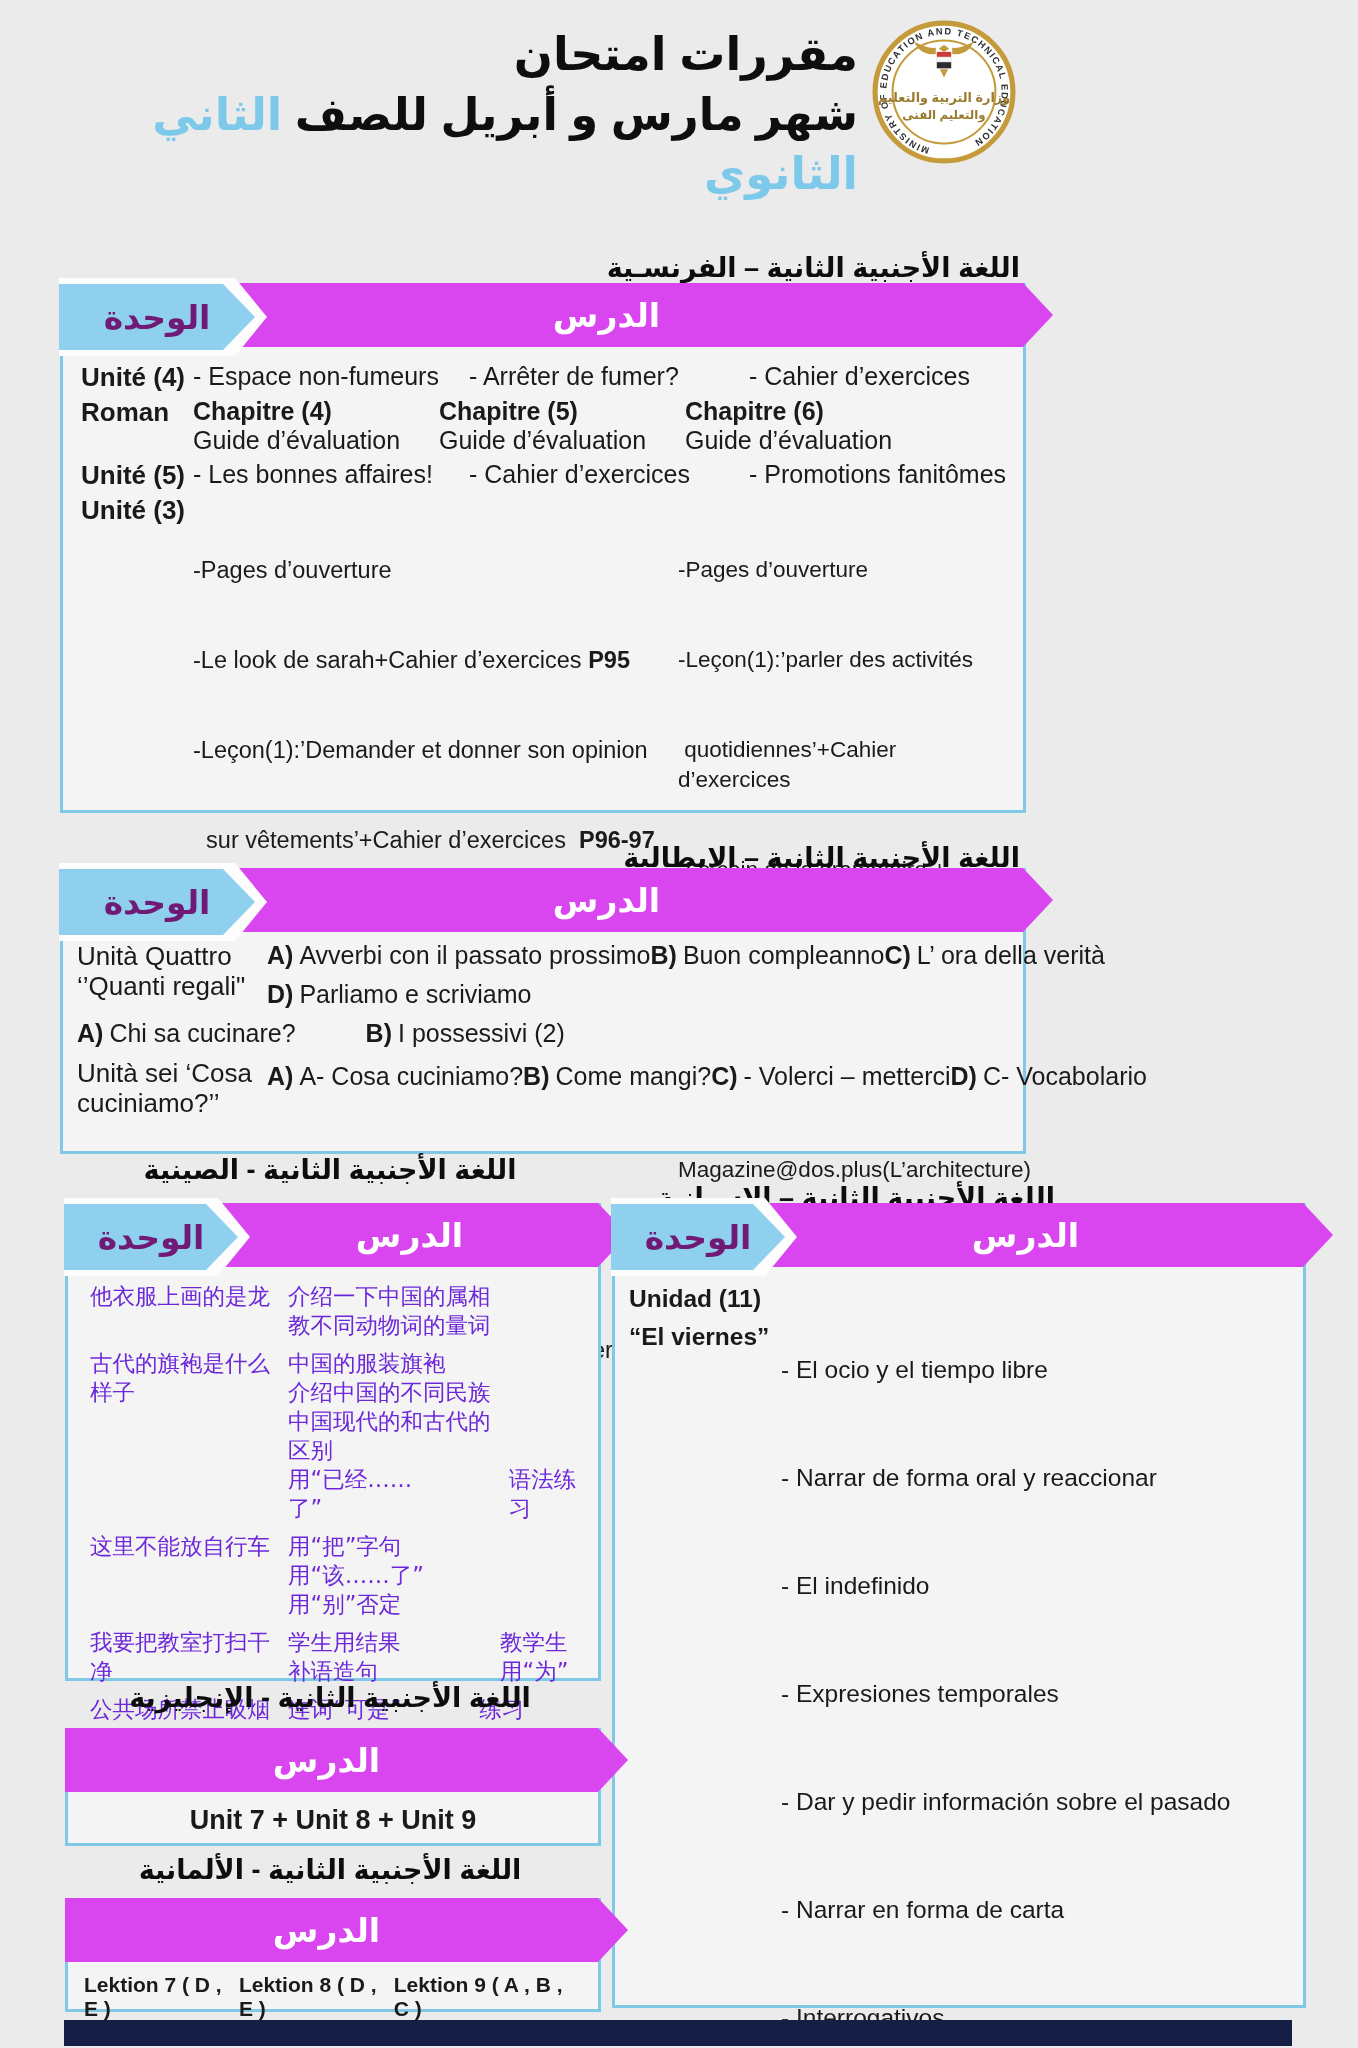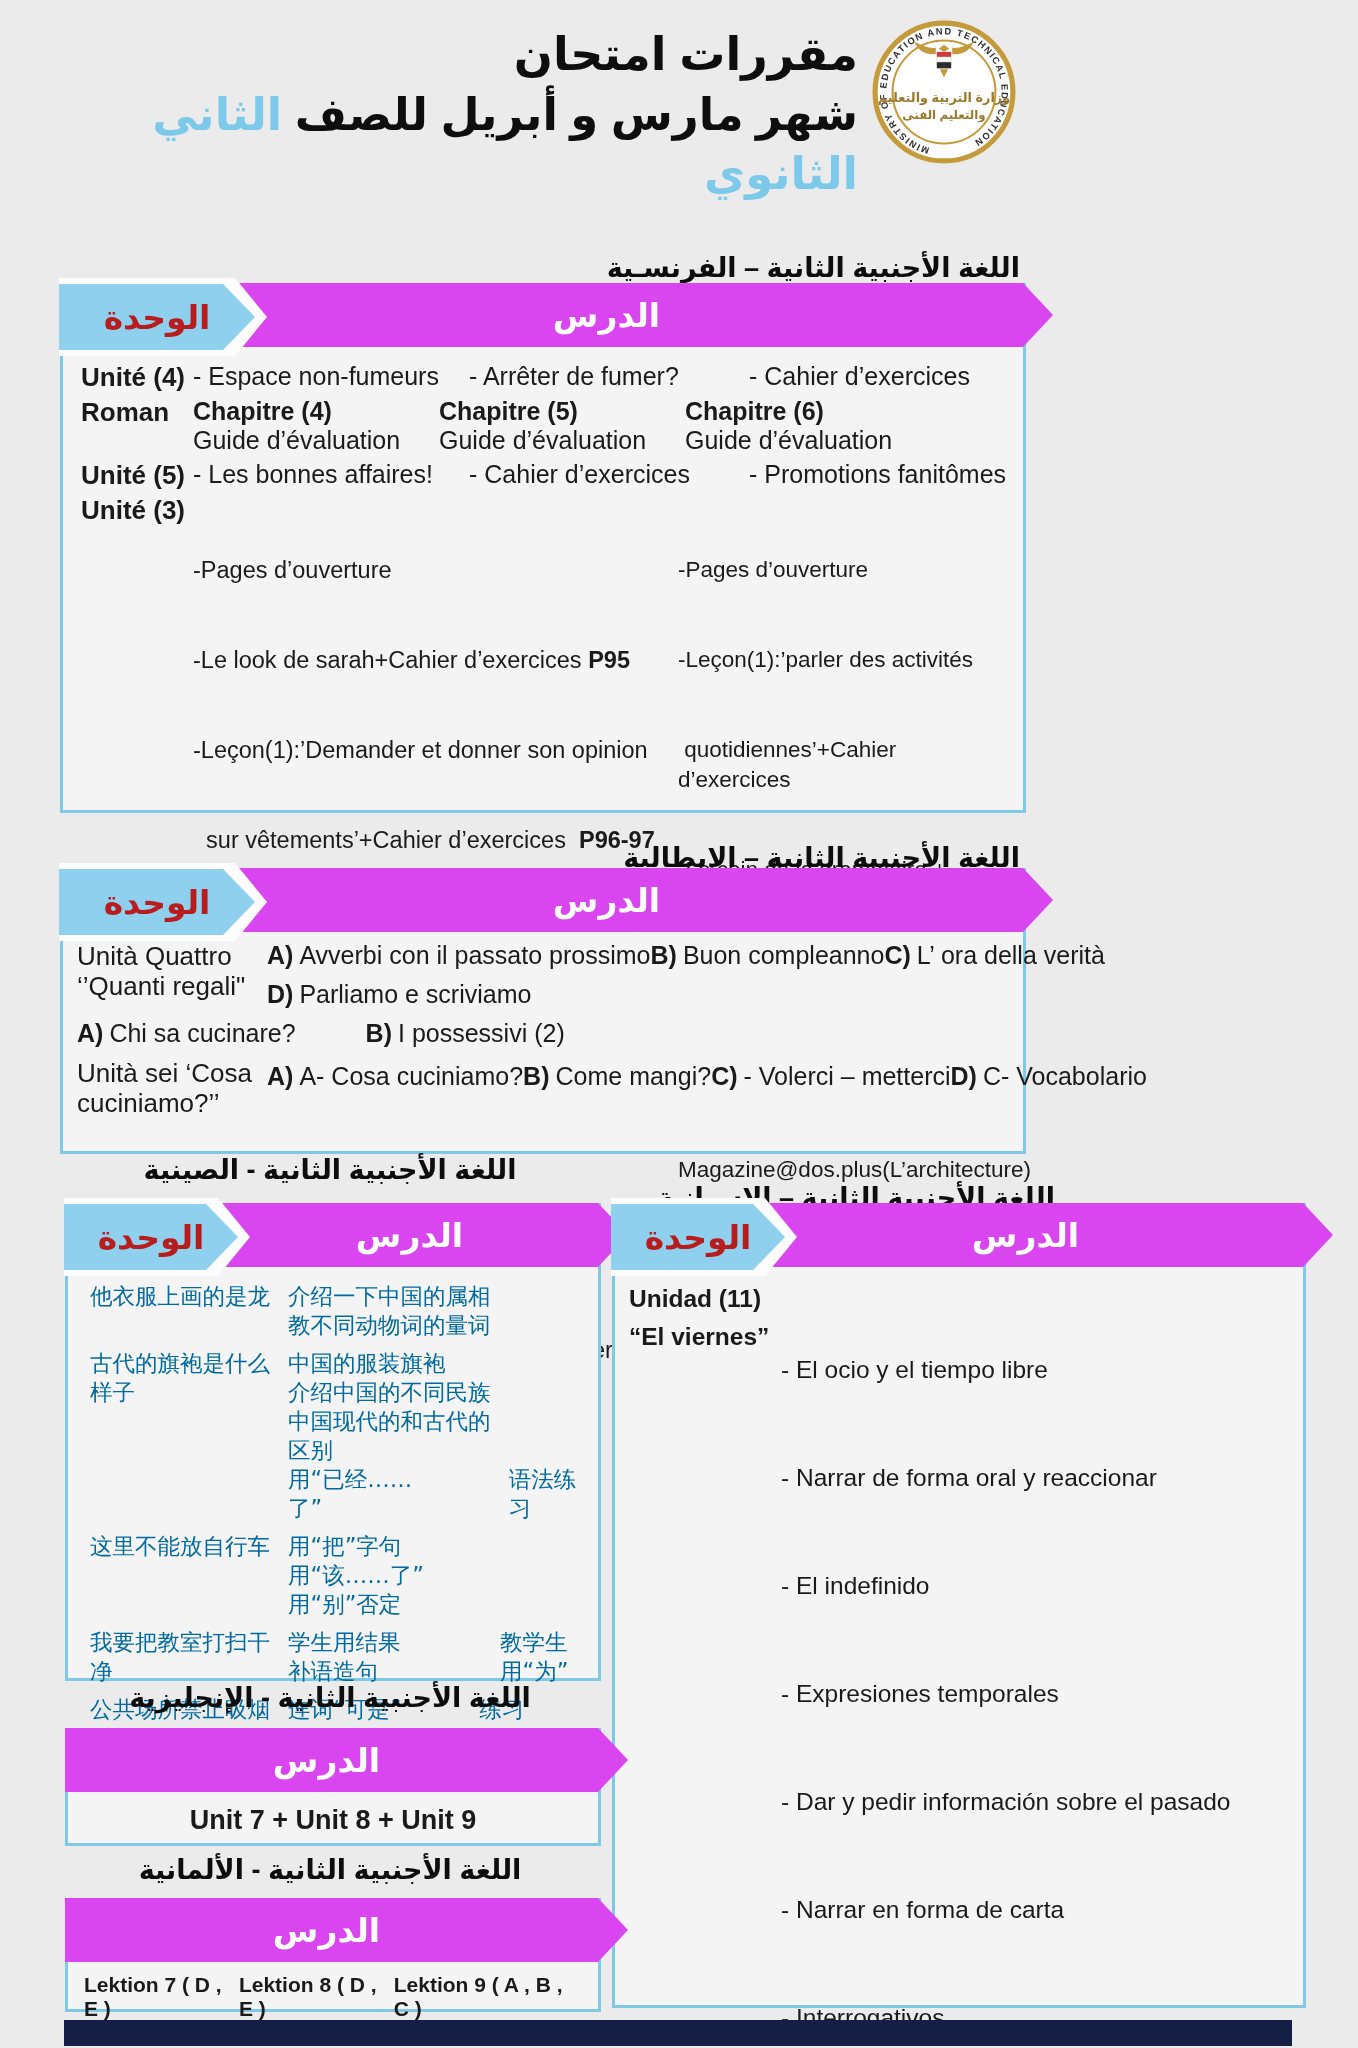--- a/index.html
+++ b/index.html
@@ -22,21 +22,21 @@
   .tbox{position:absolute;background:#f4f4f4;border:3px solid #7fc8e6;}
   .band{position:absolute;left:-3px;top:-3px;right:-30px;height:64px;background:#d946ef;
         clip-path:polygon(0 0,calc(100% - 30px) 0,100% 50%,calc(100% - 30px) 100%,0 100%);}
   .band-label{position:absolute;top:0;bottom:0;display:flex;align-items:center;justify-content:center;
         color:#fff;font-weight:700;font-size:33px;}
   .chev-w{position:absolute;left:-4px;top:-8px;width:208px;height:78px;background:#fdfdfd;
         clip-path:polygon(0 0,calc(100% - 32px) 0,100% 50%,calc(100% - 32px) 100%,0 100%);
         filter:drop-shadow(3px 4px 3px rgba(0,0,0,0.35));}
   .chev-b{position:absolute;left:-4px;top:-2px;width:196px;height:66px;background:#8ed0ee;
         clip-path:polygon(0 0,calc(100% - 32px) 0,100% 50%,calc(100% - 32px) 100%,0 100%);
-        display:flex;align-items:center;justify-content:center;color:#b91c1c;font-weight:700;font-size:33px;}
+        display:flex;align-items:center;justify-content:center;color:#701a75;font-weight:700;font-size:33px;}
   .chev-sm .chev-w{width:186px;}
   .chev-sm .chev-b{width:174px;}
 
   
   .f-rows{position:absolute;left:12px;right:8px;top:76px;}
   .f-row{display:flex;margin-bottom:5px;}
   .f-unit{flex:0 0 112px;font-weight:700;font-size:26px;padding-left:6px;line-height:30px;}
   .f-grid3{flex:1;display:grid;grid-template-columns:276px 280px 1fr;font-size:25px;}
   .f-grid3b{flex:1;display:grid;grid-template-columns:246px 246px 1fr;font-size:25px;}
   .f-cellt{font-weight:700;}
@@ -56,21 +56,21 @@
   .ik{font-weight:700;margin-right:6px;}
   .i-item{white-space:nowrap;}
   .va-center{align-items:center;}
 
   
   .c-rows{position:absolute;left:12px;right:8px;top:76px;}
   .c-row{display:flex;font-size:22.5px;line-height:29px;margin-bottom:9px;}
   .c-unit{flex:0 0 198px;padding-left:10px;}
   .c-lines{flex:1;}
   .c-line{display:flex;gap:78px;}
-  .cn{font-family:"DejaVu Sans",sans-serif;color:#0369a1;}
+  .cn{font-family:"DejaVu Sans",sans-serif;color:#6d28d9;}
 
   
   .s-rows{position:absolute;left:10px;right:6px;top:74px;}
   .s-row{display:flex;margin-bottom:12px;}
   .s-unit{flex:0 0 152px;font-weight:700;font-size:24.5px;line-height:31px;padding-left:4px;}
   .s-items{flex:1;font-size:24.5px;white-space:pre-wrap;}
   .lh36{line-height:36px;}
   .u-lh36{line-height:38px;}
 
   

